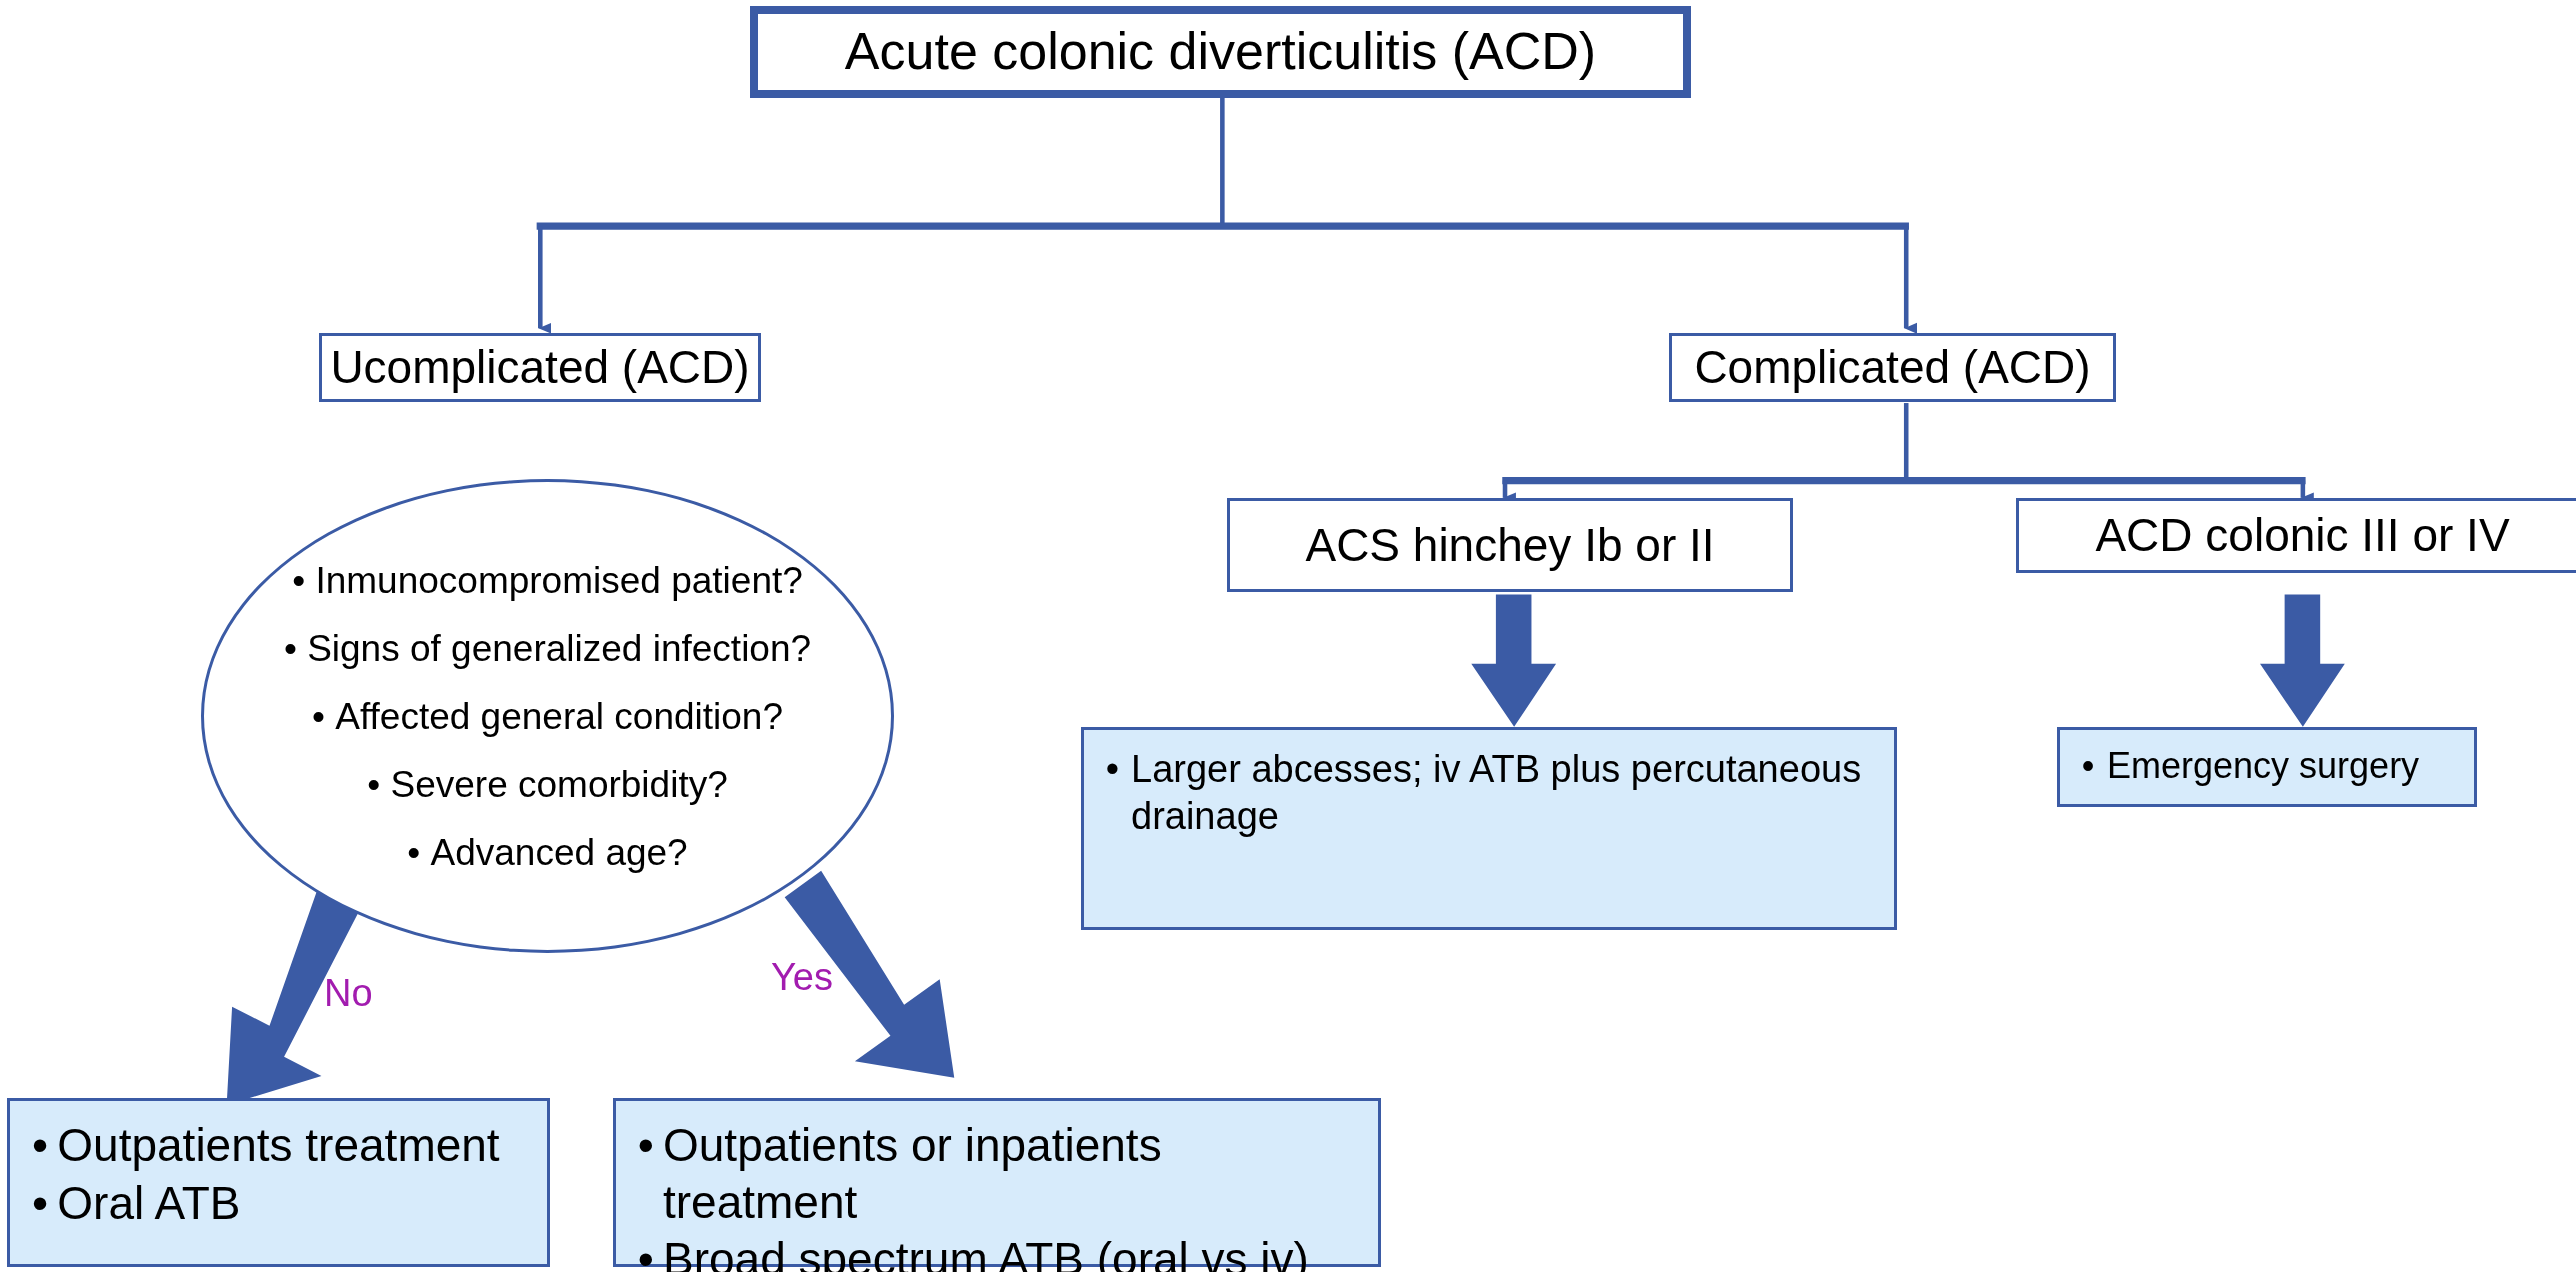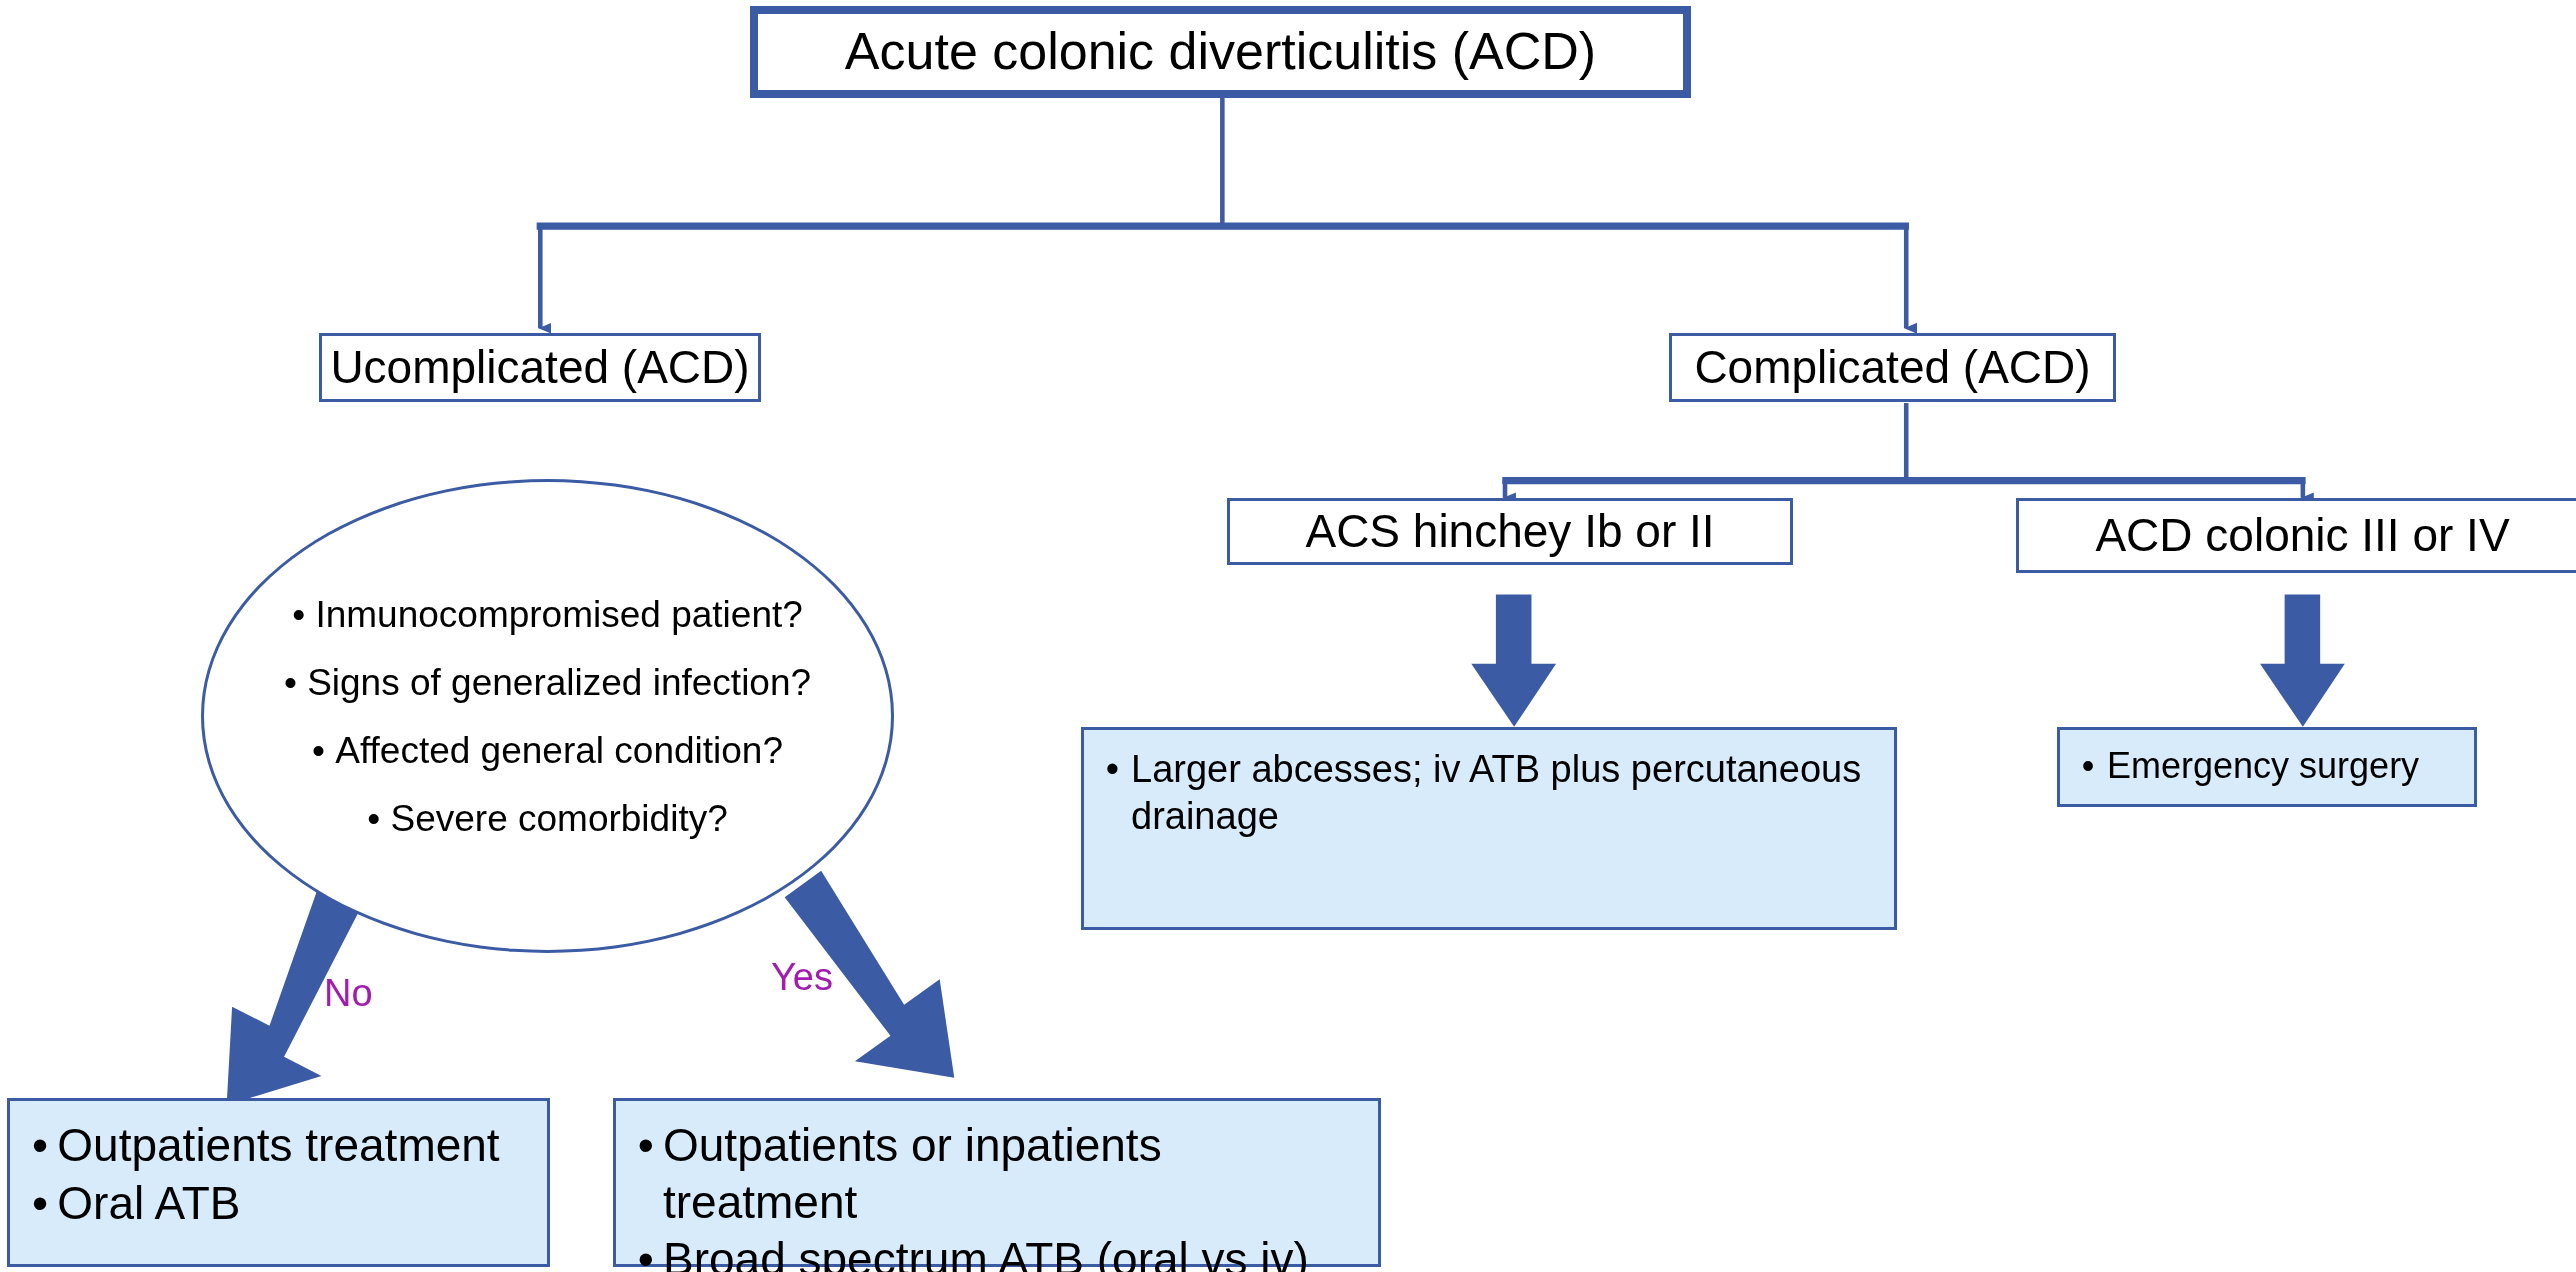--- a/index.html
+++ b/index.html
@@ -177,34 +177,35 @@
   </div>
 
   <div class="node plain-box" style="left:319px; top:333px; width:442px; height:69px;">
     <span class="label">Ucomplicated (ACD)</span>
   </div>
 
   <div class="node plain-box" style="left:1669px; top:333px; width:447px; height:69px;">
     <span class="label">Complicated (ACD)</span>
   </div>
 
-  <div class="node plain-box" style="left:1227px; top:498px; width:566px; height:67px;">
+  <div class="node plain-box" style="left:1227px; top:498px; width:566px; height:94px;">
     <span class="label">ACS hinchey Ib or II</span>
   </div>
 
   <div class="node plain-box" style="left:2016px; top:498px; width:573px; height:75px;">
     <span class="label">ACD colonic III or IV</span>
   </div>
 
   <div class="ellipse" style="left:201px; top:479px; width:693px; height:474px;">
     <ul>
       <li>Inmunocompromised patient?</li>
       <li>Signs of generalized infection?</li>
       <li>Affected general condition?</li>
       <li>Severe comorbidity?</li>
+      <li>Advanced age?</li>
     </ul>
   </div>
 
   <span class="edge-label" style="left:324px; top:974px;">No</span>
   <span class="edge-label" style="left:771px; top:958px;">Yes</span>
 
   <div class="node fill-box size-lg" style="left:7.3px; top:1098px; width:543px; height:169px;padding-left:20px;">
     <ul>
       <li>Outpatients treatment</li>
       <li>Oral ATB</li>

